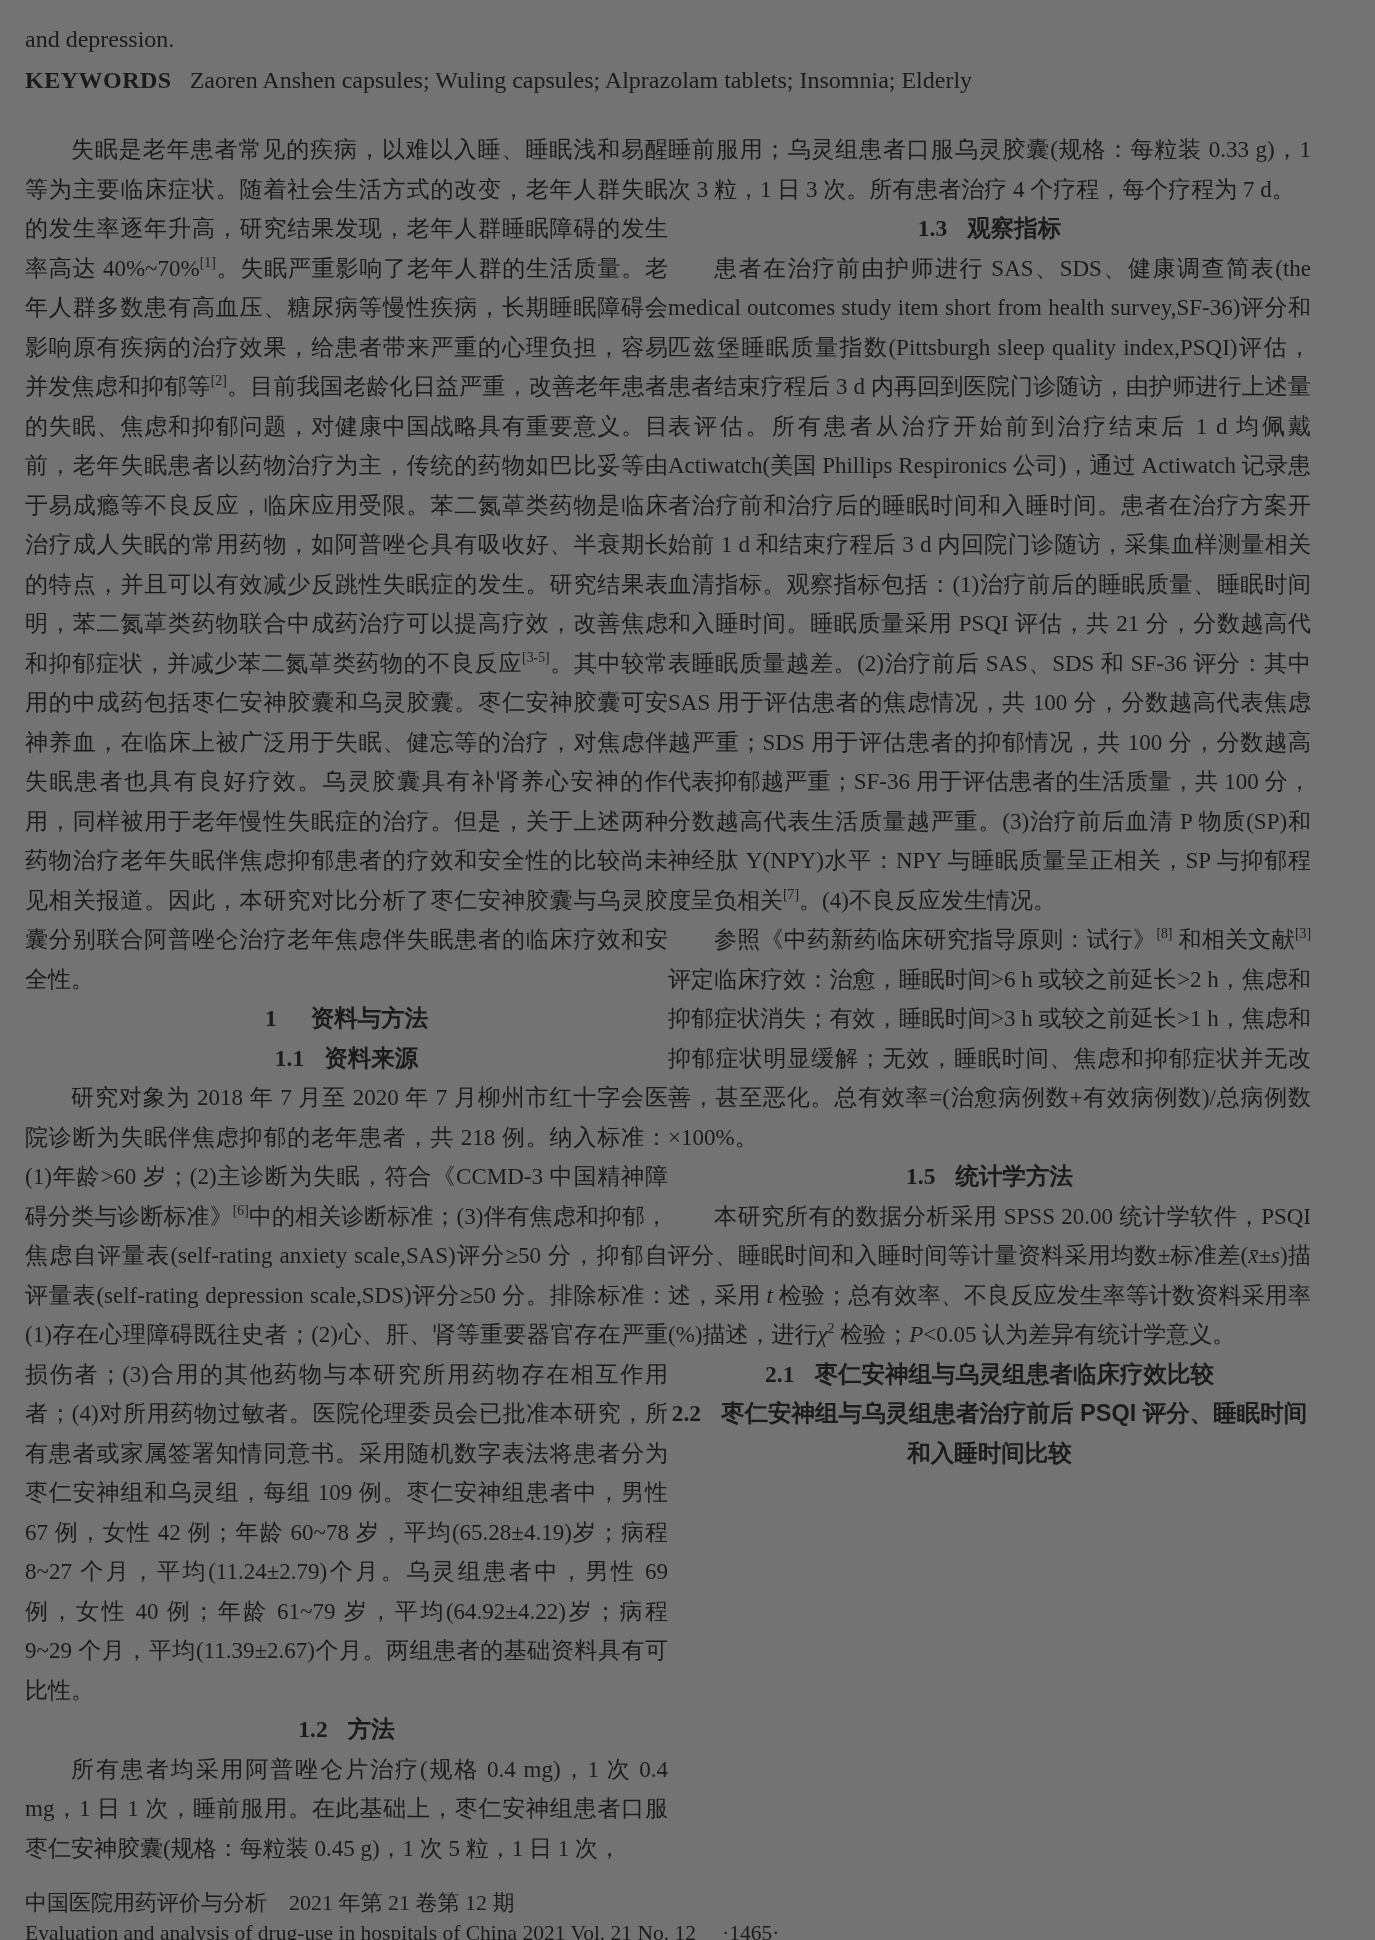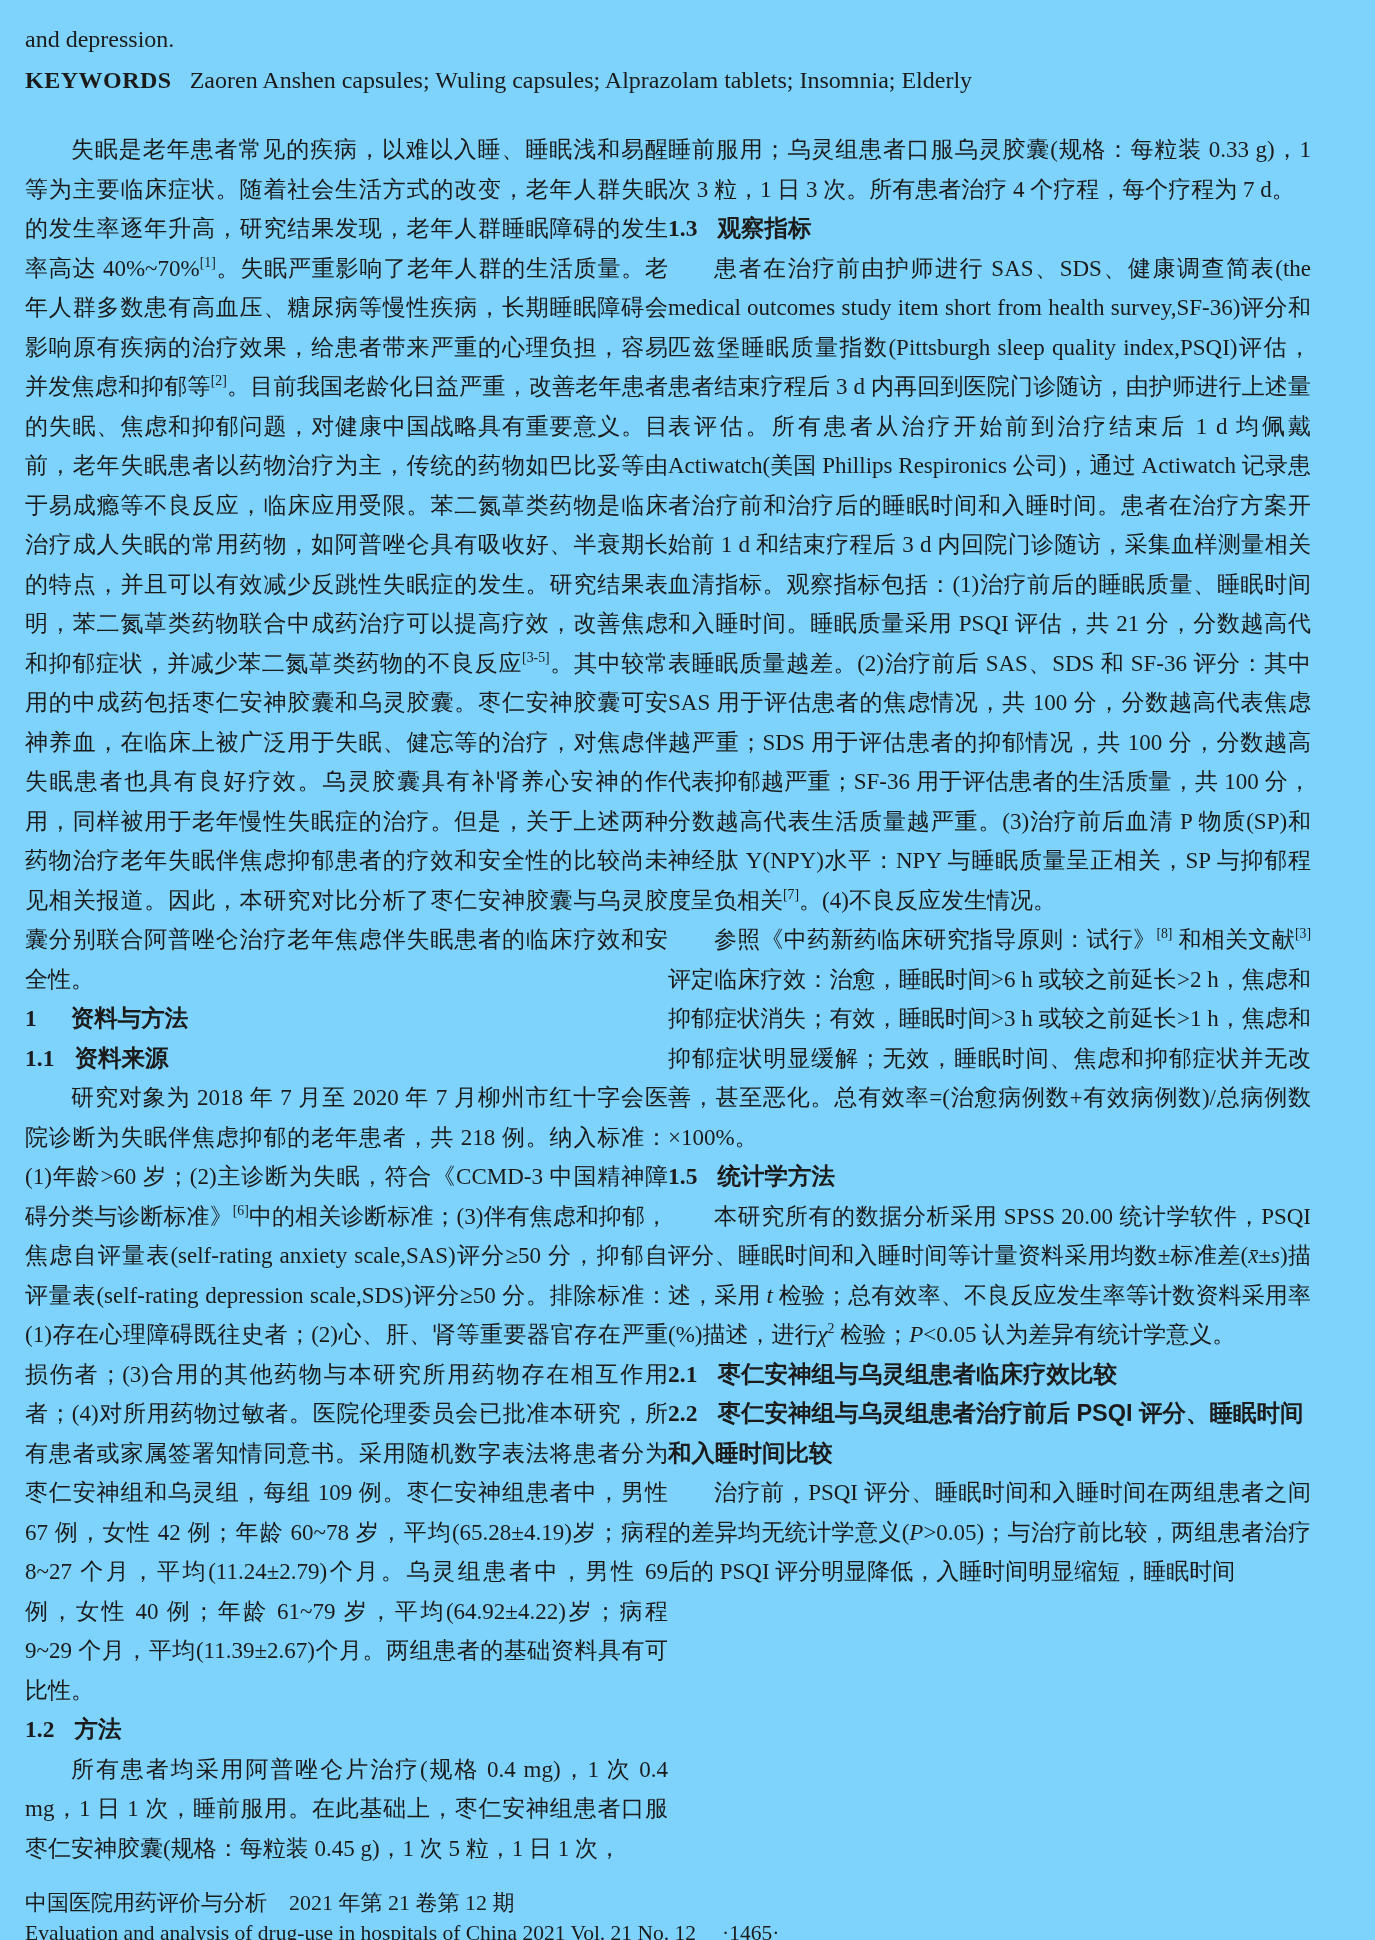--- a/index.html
+++ b/index.html
@@ -1,28 +1,28 @@
 <!DOCTYPE html>
 <html><head>
 <meta charset="utf-8">
 <style>
   html,body { margin:0; padding:0; background:#ffffff; }
   .page {
-    width:1375px; height:1940px; position:relative; background:#7dd3fc;
+    width:1375px; height:1940px; position:relative; background:#737373;
     color:#1b1b1b; font-family:"Liberation Serif", serif;
     box-sizing:border-box; padding:24px 25px 0 25px; overflow:hidden;
   }
   .abstract-tail { font-size:24px; line-height:30px; }
   .keywords { margin-top:10px; font-size:24px; line-height:32px; }
   .kw-label { font-weight:bold; margin-right:18px; letter-spacing:0.5px; }
   .columns { display:flex; margin-top:34px; height:1750px; overflow:hidden; }
   .col { width:643px; font-size:23px; line-height:39.5px; text-align:justify; }
   .para { margin:0; text-indent:2em; }
   .para-cont { margin:0; text-indent:0; }
-  .h1, .h2 { margin:0; font-weight:bold; font-size:23.5px; line-height:39.5px; text-align:left; }
+  .h1, .h2 { margin:0; font-weight:bold; font-size:23.5px; line-height:39.5px; text-align:center; }
   .h-num { font-family:"Liberation Serif", serif; font-weight:bold; }
   .h1 .h-num { margin-right:34px; }
   .h2 .h-num { margin-right:20px; }
   .h-title { font-family:"Liberation Sans", sans-serif; font-weight:bold; }
   .col sup { font-size:0.6em; line-height:0; vertical-align:super; }
   .col i { font-style:italic; }
   .footer {
     position:absolute; left:25px; right:25px; top:1888px;
     display:flex; justify-content:space-between; align-items:baseline;
     font-size:22px; line-height:30px;flex-direction:column;
@@ -68,21 +68,20 @@
       <h4 class="h2">
         <span class="h-num">1.5</span><span class="h-title">统计学方法</span>
       </h4>
       <p class="para">本研究所有的数据分析采用 SPSS 20.00 统计学软件，PSQI 评分、睡眠时间和入睡时间等计量资料采用均数±标准差(<i>x̄</i>±<i>s</i>)描述，采用 <i>t</i> 检验；总有效率、不良反应发生率等计数资料采用率(%)描述，进行<i>χ</i><sup>2</sup> 检验；<i>P</i>&lt;0.05 认为差异有统计学意义。</p>
       <h4 class="h2">
         <span class="h-num">2.1</span><span class="h-title">枣仁安神组与乌灵组患者临床疗效比较</span>
       </h4>
       <h4 class="h2">
         <span class="h-num">2.2</span><span class="h-title">枣仁安神组与乌灵组患者治疗前后 PSQI 评分、睡眠时间和入睡时间比较</span>
       </h4>
-      <p class="para">治疗前，PSQI 评分、睡眠时间和入睡时间在两组患者之间的差异均无统计学意义(<i>P</i>&gt;0.05)；与治疗前比较，两组患者治疗后的 PSQI 评分明显降低，入睡时间明显缩短，睡眠时间</p>
     </div>
 
   </div>
 
   <div class="footer">
     <span class="footer-left">中国医院用药评价与分析　2021 年第 21 卷第 12 期</span>
     <span class="footer-right">
       <span>Evaluation and analysis of drug-use in hospitals of China 2021 Vol. 21 No. 12</span>
       <span class="page-no">·1465·</span>
     </span>

